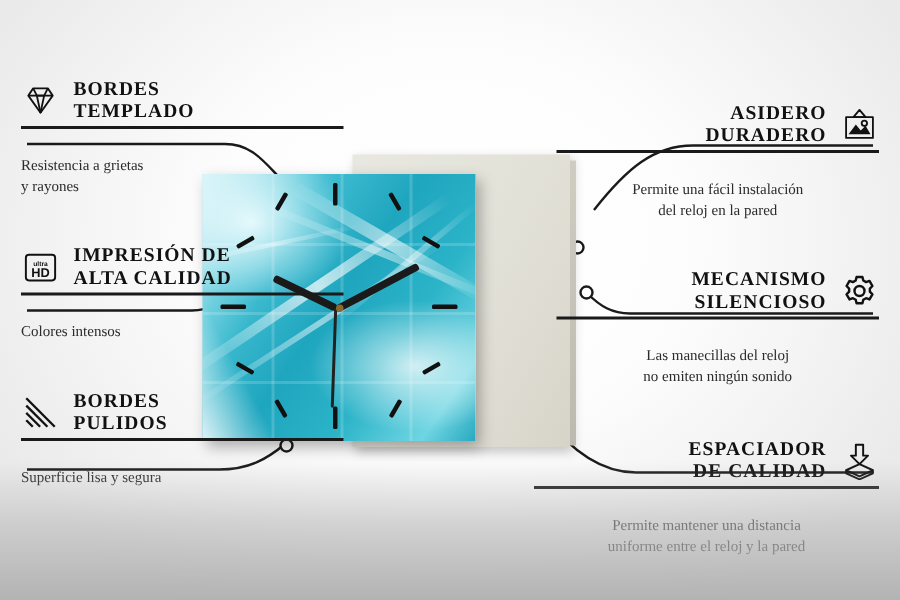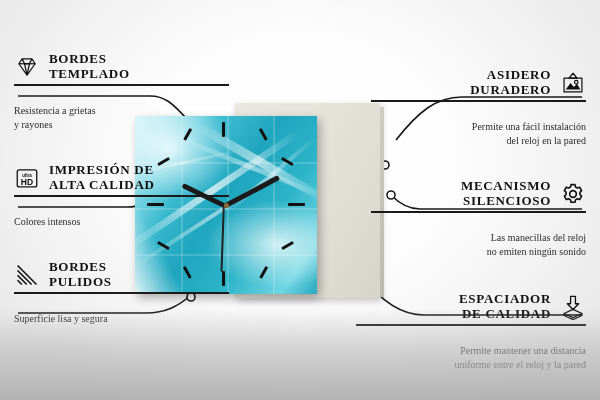--- a/index.html
+++ b/index.html
@@ -98,21 +98,21 @@
   .titles span{
     font-family:"Liberation Serif", serif;font-weight:700;
     font-size:13px;letter-spacing:.7px;color:#111;white-space:nowrap;
   }
   .feat.right .titles span{text-align:right;}
   .rule{height:2px;background:#1a1a1a;margin-top:3px;}
   .desc{
     font-family:"Liberation Serif", serif;font-size:10px;color:#2b2b2b;
     line-height:1.35;margin-top:18px;
   }
-  .feat.right .desc{text-align:right;}
+  .feat.right .desc{text-align:center;}
   .ic{flex:0 0 auto;width:26px;height:26px;display:block;}
 
   
   #wires{position:absolute;left:0;top:0;width:600px;height:400px;pointer-events:none;}
 </style>
 </head>
 <body>
 
 <div id="stage">
 

